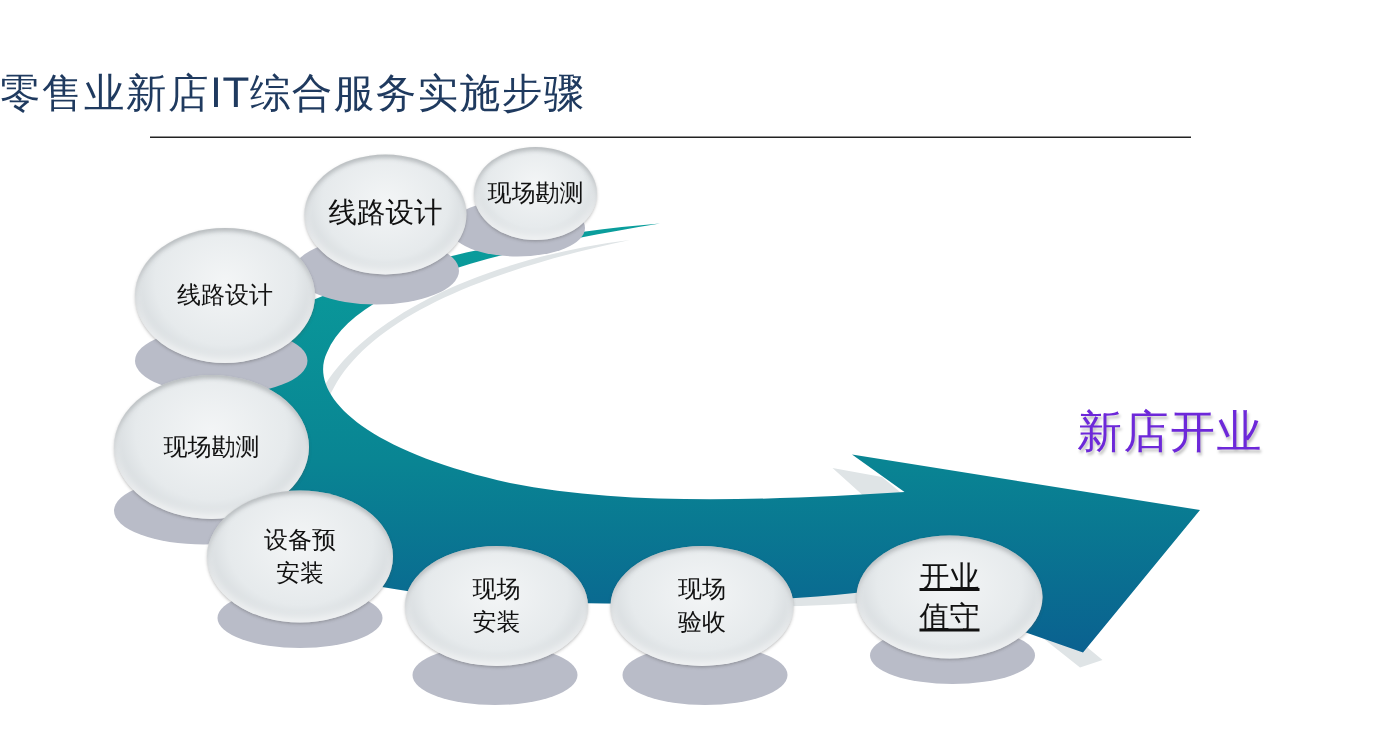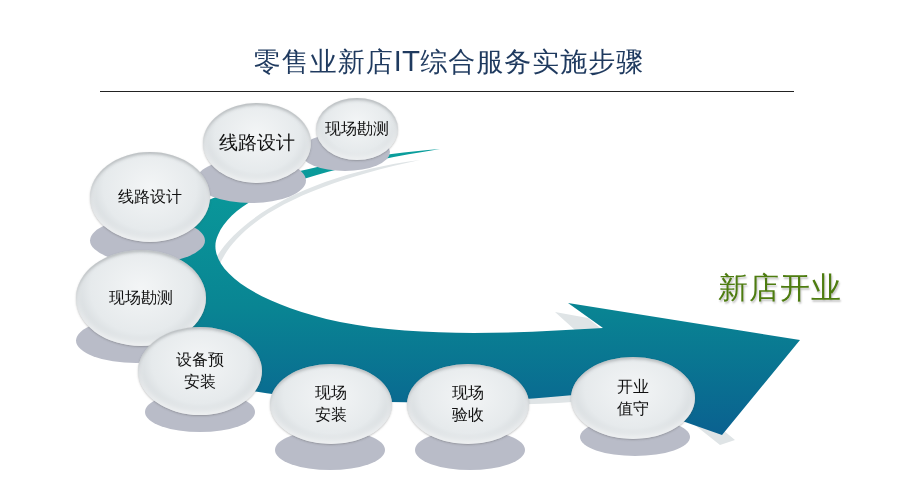--- a/index.html
+++ b/index.html
@@ -1,26 +1,26 @@
 <!DOCTYPE html>
 <html><head>
 <meta charset="utf-8">
 <style>
   html,body{margin:0;padding:0;background:#ffffff;}
   body{width:920px;height:491px;position:relative;overflow:hidden;font-family:"DejaVu Sans","Liberation Sans",sans-serif;}
-  .title{position:absolute;left:0;top:44px;width:898px;text-align:center;font-size:27px;color:#1f3a5f;letter-spacing:1px;font-family:"DejaVu Sans",sans-serif;}
+  .title{position:absolute;left:0;top:44px;width:898px;font-size:27px;color:#1f3a5f;letter-spacing:1px;font-family:"DejaVu Sans",sans-serif;}
   .rule{position:absolute;left:100px;top:91px;width:694px;height:0;border-top:1.5px solid #222;}
   svg.arrow{position:absolute;left:0;top:0;}
   .shadow{position:absolute;border-radius:50%;background:#b9bcc8;}
   .bubble{position:absolute;border-radius:50%;
     background:radial-gradient(ellipse at 50% 40%, #f3f5f6 0%, #e6eaec 55%, #d2d7da 78%, #b8bec2 92%, #8e9498 100%);
     box-shadow: inset 0 -3px 6px rgba(255,255,255,0.7), inset 0 2px 3px rgba(120,125,130,0.5), 0 1px 2px rgba(80,80,80,0.35);
     display:flex;align-items:center;justify-content:center;text-align:center;color:#111;font-family:"DejaVu Sans",sans-serif;line-height:1.35;cursor:pointer;}
   .bubble span{white-space:pre-line;}
-  .goal{position:absolute;left:718px;top:268px;font-size:30px;color:#4d7c0f;font-family:"DejaVu Serif",serif;letter-spacing:1px;text-shadow:1px 2px 2px rgba(0,0,0,0.25);}
+  .goal{position:absolute;left:718px;top:268px;font-size:30px;color:#6d28d9;font-family:"DejaVu Serif",serif;letter-spacing:1px;text-shadow:1px 2px 2px rgba(0,0,0,0.25);}
 </style>
 </head>
 <body>
 
 <div class="title">零售业新店IT综合服务实施步骤</div>
 <div class="rule"></div>
 
 <svg class="arrow" width="920" height="491" viewBox="0 0 920 491">
   <defs>
     <linearGradient id="ag" x1="0" y1="0" x2="0" y2="1">
@@ -63,18 +63,18 @@
 安装</span>
 </div>
 <div class="bubble" style="left:270px;top:364px;width:122px;height:80px;font-size:16px;">
   <span>现场
 安装</span>
 </div>
 <div class="bubble" style="left:407px;top:364px;width:122px;height:80px;font-size:16px;">
   <span>现场
 验收</span>
 </div>
-<div class="bubble" style="left:571px;top:357px;width:124px;height:82px;font-size:16px;">
+<div class="bubble" style="left:571px;top:357px;width:124px;height:82px;font-size:20px;text-decoration:underline;">
   <span>开业
 值守</span>
 </div>
 
 <div class="goal">新店开业</div>
 
 </body></html>

